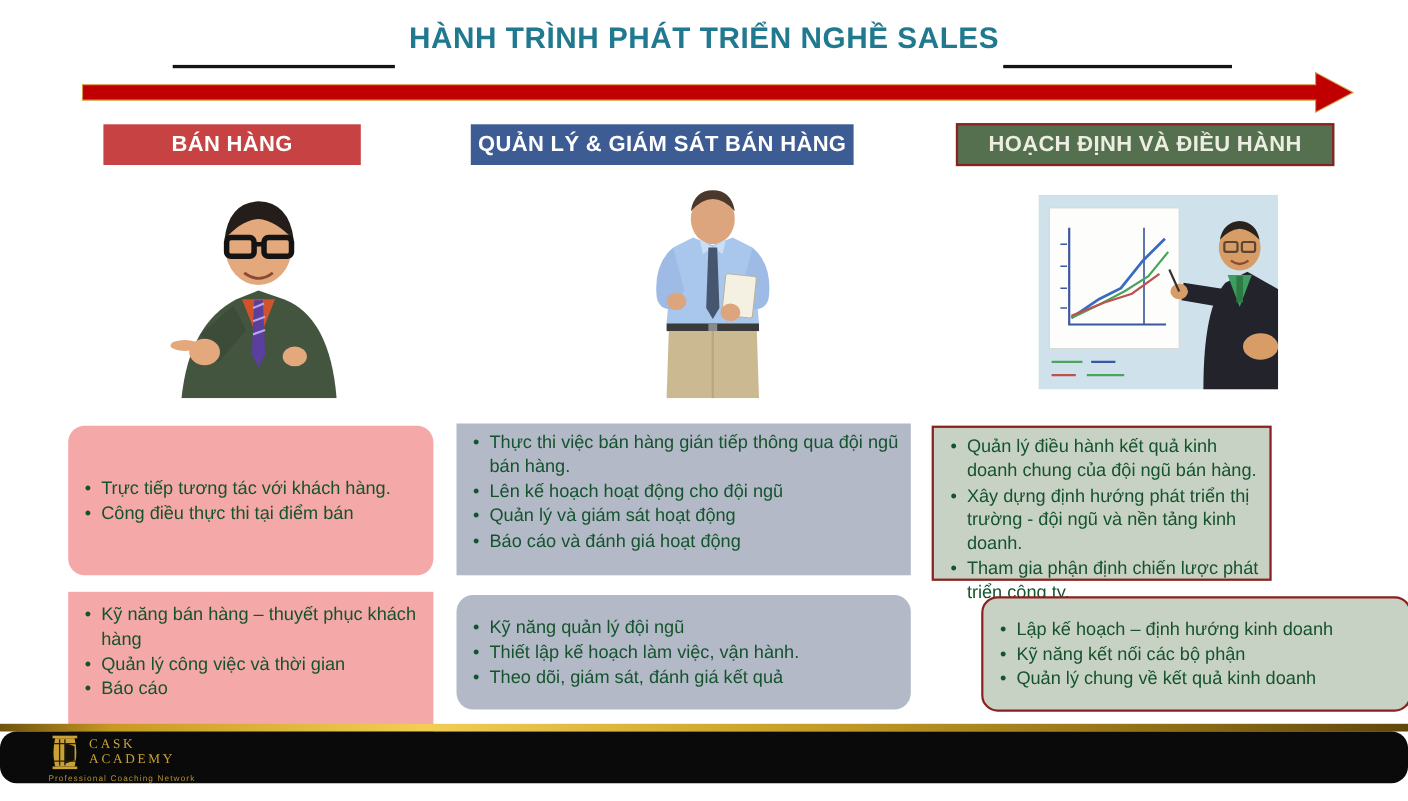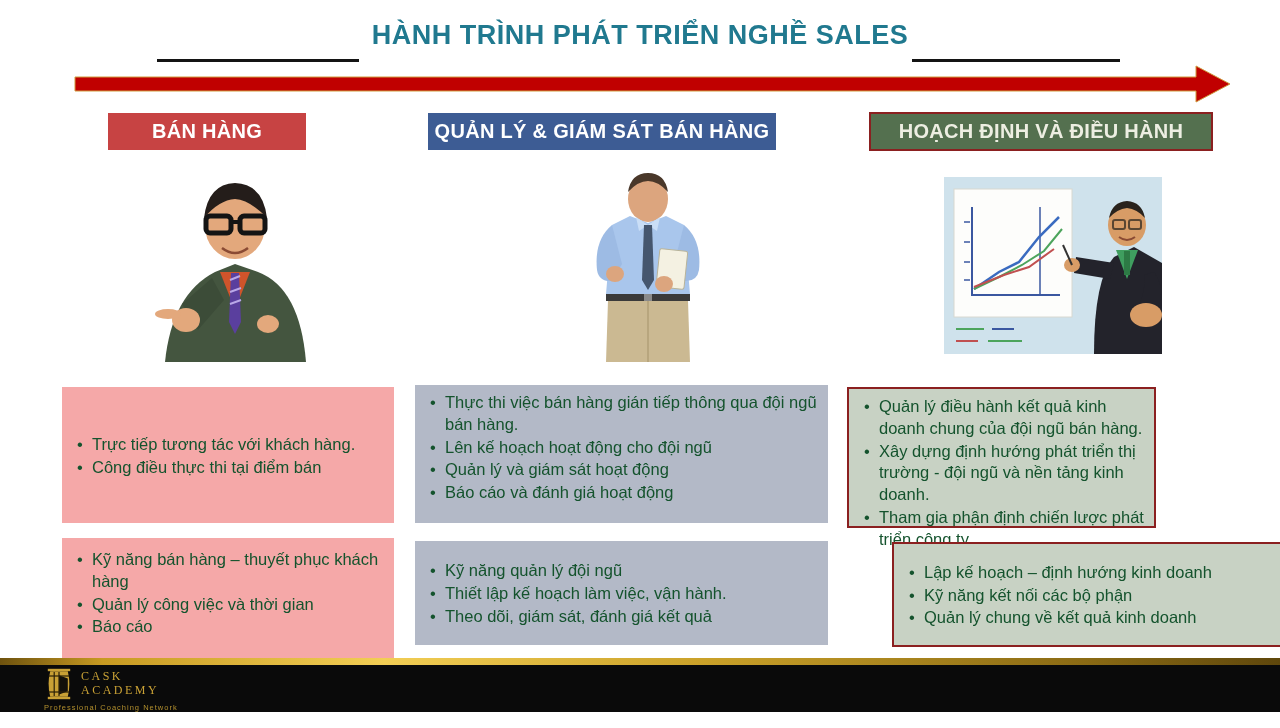--- a/index.html
+++ b/index.html
@@ -12,43 +12,43 @@
     font-size:27px;font-weight:bold;color:#20798F;letter-spacing:.5px;
   }
   .title-rule{position:absolute;height:3px;background:#141414;top:59px;}
   .rule-left{left:157px;width:202px;}
   .rule-right{left:912px;width:208px;}
   .arrow-svg{position:absolute;left:0;top:60px;}
   .stage-header{
     position:absolute;top:113px;height:37px;display:flex;align-items:center;justify-content:center;
     color:#ffffff;font-size:20px;font-weight:600;letter-spacing:.3px;box-sizing:border-box;
   }
-  .hdr-1{left:108px;width:198px;background:#C74343;}
+  .hdr-1{left:94px;width:234px;background:#C74343;}
   .hdr-2{left:428px;width:348px;background:#3D5C94;}
   .hdr-3{left:869px;width:344px;background:#54704F;border:2px solid #8B2020;color:#EDEEE2;top:112px;height:39px;}
   .photo{position:absolute;}
   .info-box{
     position:absolute;font-size:16.5px;color:#14532d;box-sizing:border-box;
     padding:6px 8px 4px 8px;line-height:1.32;
   }
   .info-box ul{margin:0;padding:0;list-style:none;}
   .info-box li{position:relative;padding-left:22px;margin:1px 0;}
   .info-box li::before{content:"•";position:absolute;left:7px;top:0;}
-  .v-center{display:flex;flex-direction:column;justify-content:center;}
+  .v-center{display:flex;flex-direction:column;justify-content:center;border-radius:15px;}
   .box-l1{left:62px;top:387px;width:332px;height:136px;background:#F5A8A8;}
   .box-m1{left:415px;top:385px;width:413px;height:138px;background:#B3B9C7;}
   .box-r1{left:847px;top:387px;width:309px;height:141px;background:#C8D2C4;border:2px solid #8B2020;}
   .box-l2{left:62px;top:538px;width:332px;height:134px;background:#F5A8A8;padding-top:10px;}
   .box-m2{left:415px;top:541px;width:413px;height:104px;background:#B3B9C7;}
   .box-r2{left:892px;top:542px;width:391px;height:105px;background:#C8D2C4;border:2px solid #8B2020;}
   .footer-gold{
     position:absolute;left:0;top:658px;width:1280px;height:7px;
     background:linear-gradient(90deg,#6e520e 0%,#c79a22 8%,#f2ce55 30%,#caa129 55%,#8a6a14 85%,#5f470c 100%);
   }
-  .footer-black{position:absolute;left:0;top:665px;width:1280px;height:47px;background:#0a0a0a;}
+  .footer-black{position:absolute;left:0;top:665px;width:1280px;height:47px;background:#0a0a0a;border-radius:15px;}
   .logo{position:absolute;left:44px;top:3px;display:flex;flex-direction:column;}
   .logo-row{display:flex;align-items:center;gap:7px;}
   .logo-text{display:flex;flex-direction:column;color:#C9A135;font-family:"Liberation Serif", serif;}
   .brand-top,.brand-bottom{font-size:12px;letter-spacing:2.5px;line-height:1.15;}
   .logo-tagline{color:#B3902E;font-size:7.5px;letter-spacing:1px;margin-top:3px;font-family:"Liberation Sans", sans-serif;}
 </style>
 </head>
 <body>
 
 <div class="slide">

